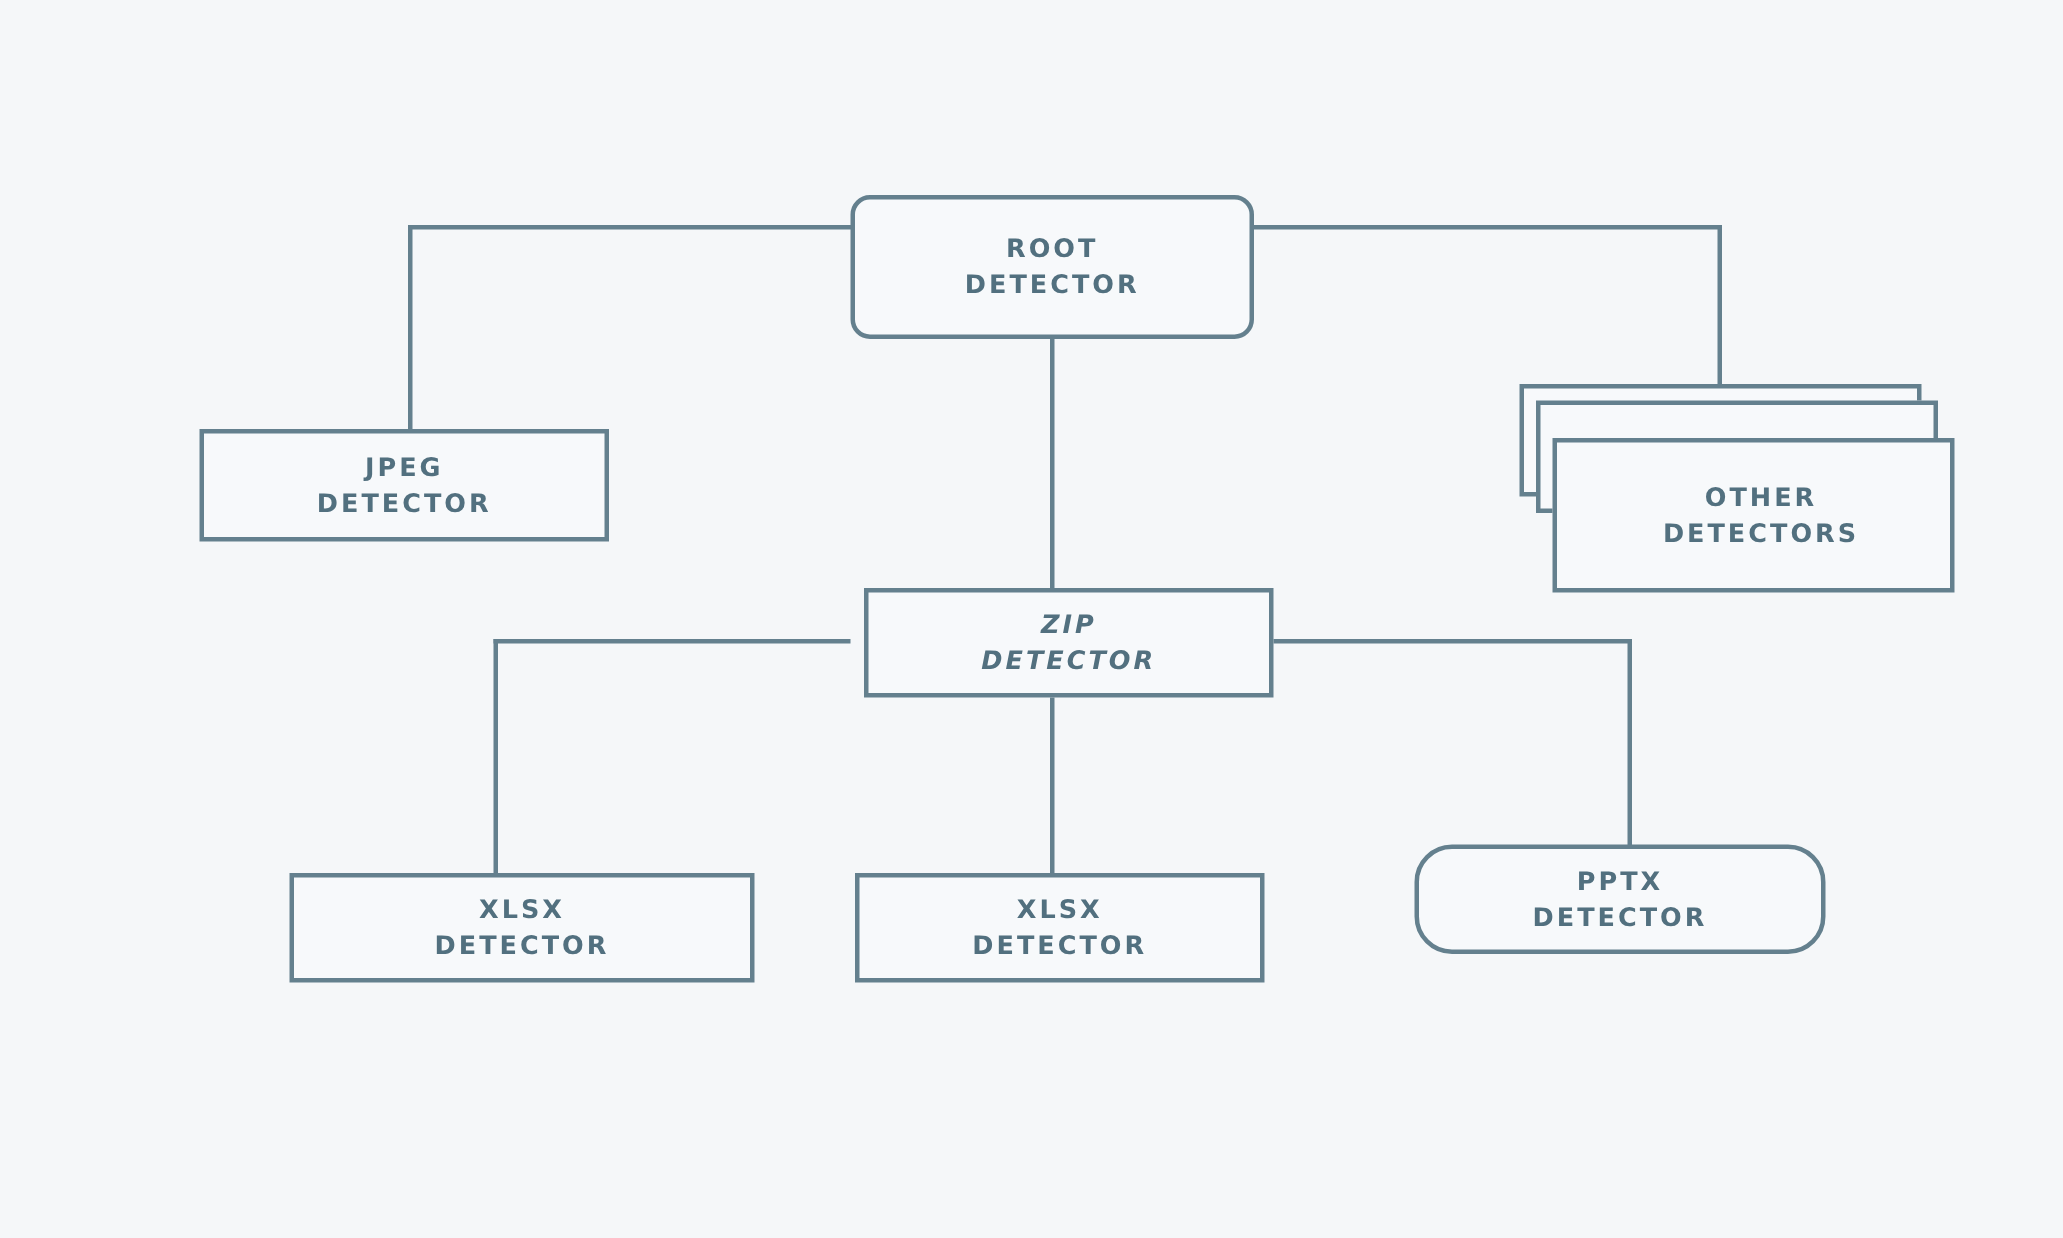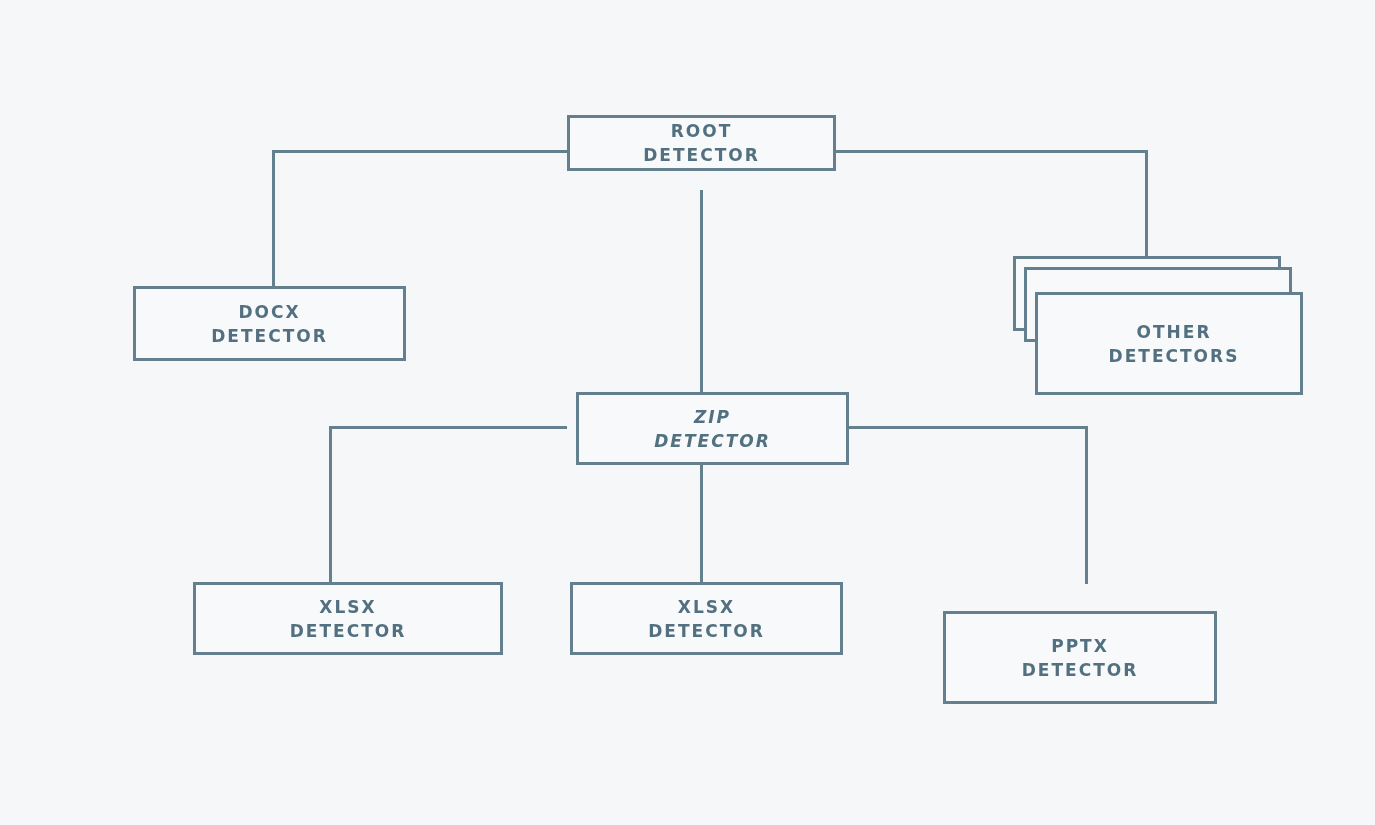--- a/index.html
+++ b/index.html
@@ -55,27 +55,27 @@
   <div class="edge" style="left:700px; top:190px; width:3px; height:204px;"></div>
 
   <div class="edge" style="left:329px; top:426px; width:238px; height:3px;"></div>
   <div class="edge" style="left:329px; top:426px; width:3px; height:158px;"></div>
 
   <div class="edge" style="left:700px; top:464px; width:3px; height:120px;"></div>
 
   <div class="edge" style="left:836px; top:426px; width:252px; height:3px;"></div>
   <div class="edge" style="left:1085px; top:426px; width:3px; height:158px;"></div>
 
-  <div class="node" style="left:567px; top:115px; width:269px; height:56px;">
+  <div class="node" style="left:567px; top:130px; width:269px; height:96px;border-radius:13px;">
     <span class="nl">ROOT</span>
     <span class="nl">DETECTOR</span>
   </div>
 
   <div class="node" style="left:133px; top:286px; width:273px; height:75px;">
-    <span class="nl">DOCX</span>
+    <span class="nl">JPEG</span>
     <span class="nl">DETECTOR</span>
   </div>
 
   <div class="stack-layer" style="left:1013px; top:256px; width:268px; height:75px;"></div>
   <div class="stack-layer" style="left:1024px; top:267px; width:268px; height:75px;"></div>
   <div class="node" style="left:1035px; top:292px; width:268px; height:103px;padding-left:10px;">
     <span class="nl">OTHER</span>
     <span class="nl">DETECTORS</span>
   </div>
 
@@ -87,18 +87,18 @@
   <div class="node" style="left:193px; top:582px; width:310px; height:73px;">
     <span class="nl">XLSX</span>
     <span class="nl">DETECTOR</span>
   </div>
 
   <div class="node" style="left:570px; top:582px; width:273px; height:73px;">
     <span class="nl">XLSX</span>
     <span class="nl">DETECTOR</span>
   </div>
 
-  <div class="node" style="left:943px; top:611px; width:274px; height:93px;">
+  <div class="node" style="left:943px; top:563px; width:274px; height:73px;border-radius:25px;">
     <span class="nl">PPTX</span>
     <span class="nl">DETECTOR</span>
   </div>
 
 </div>
 
 </body></html>

